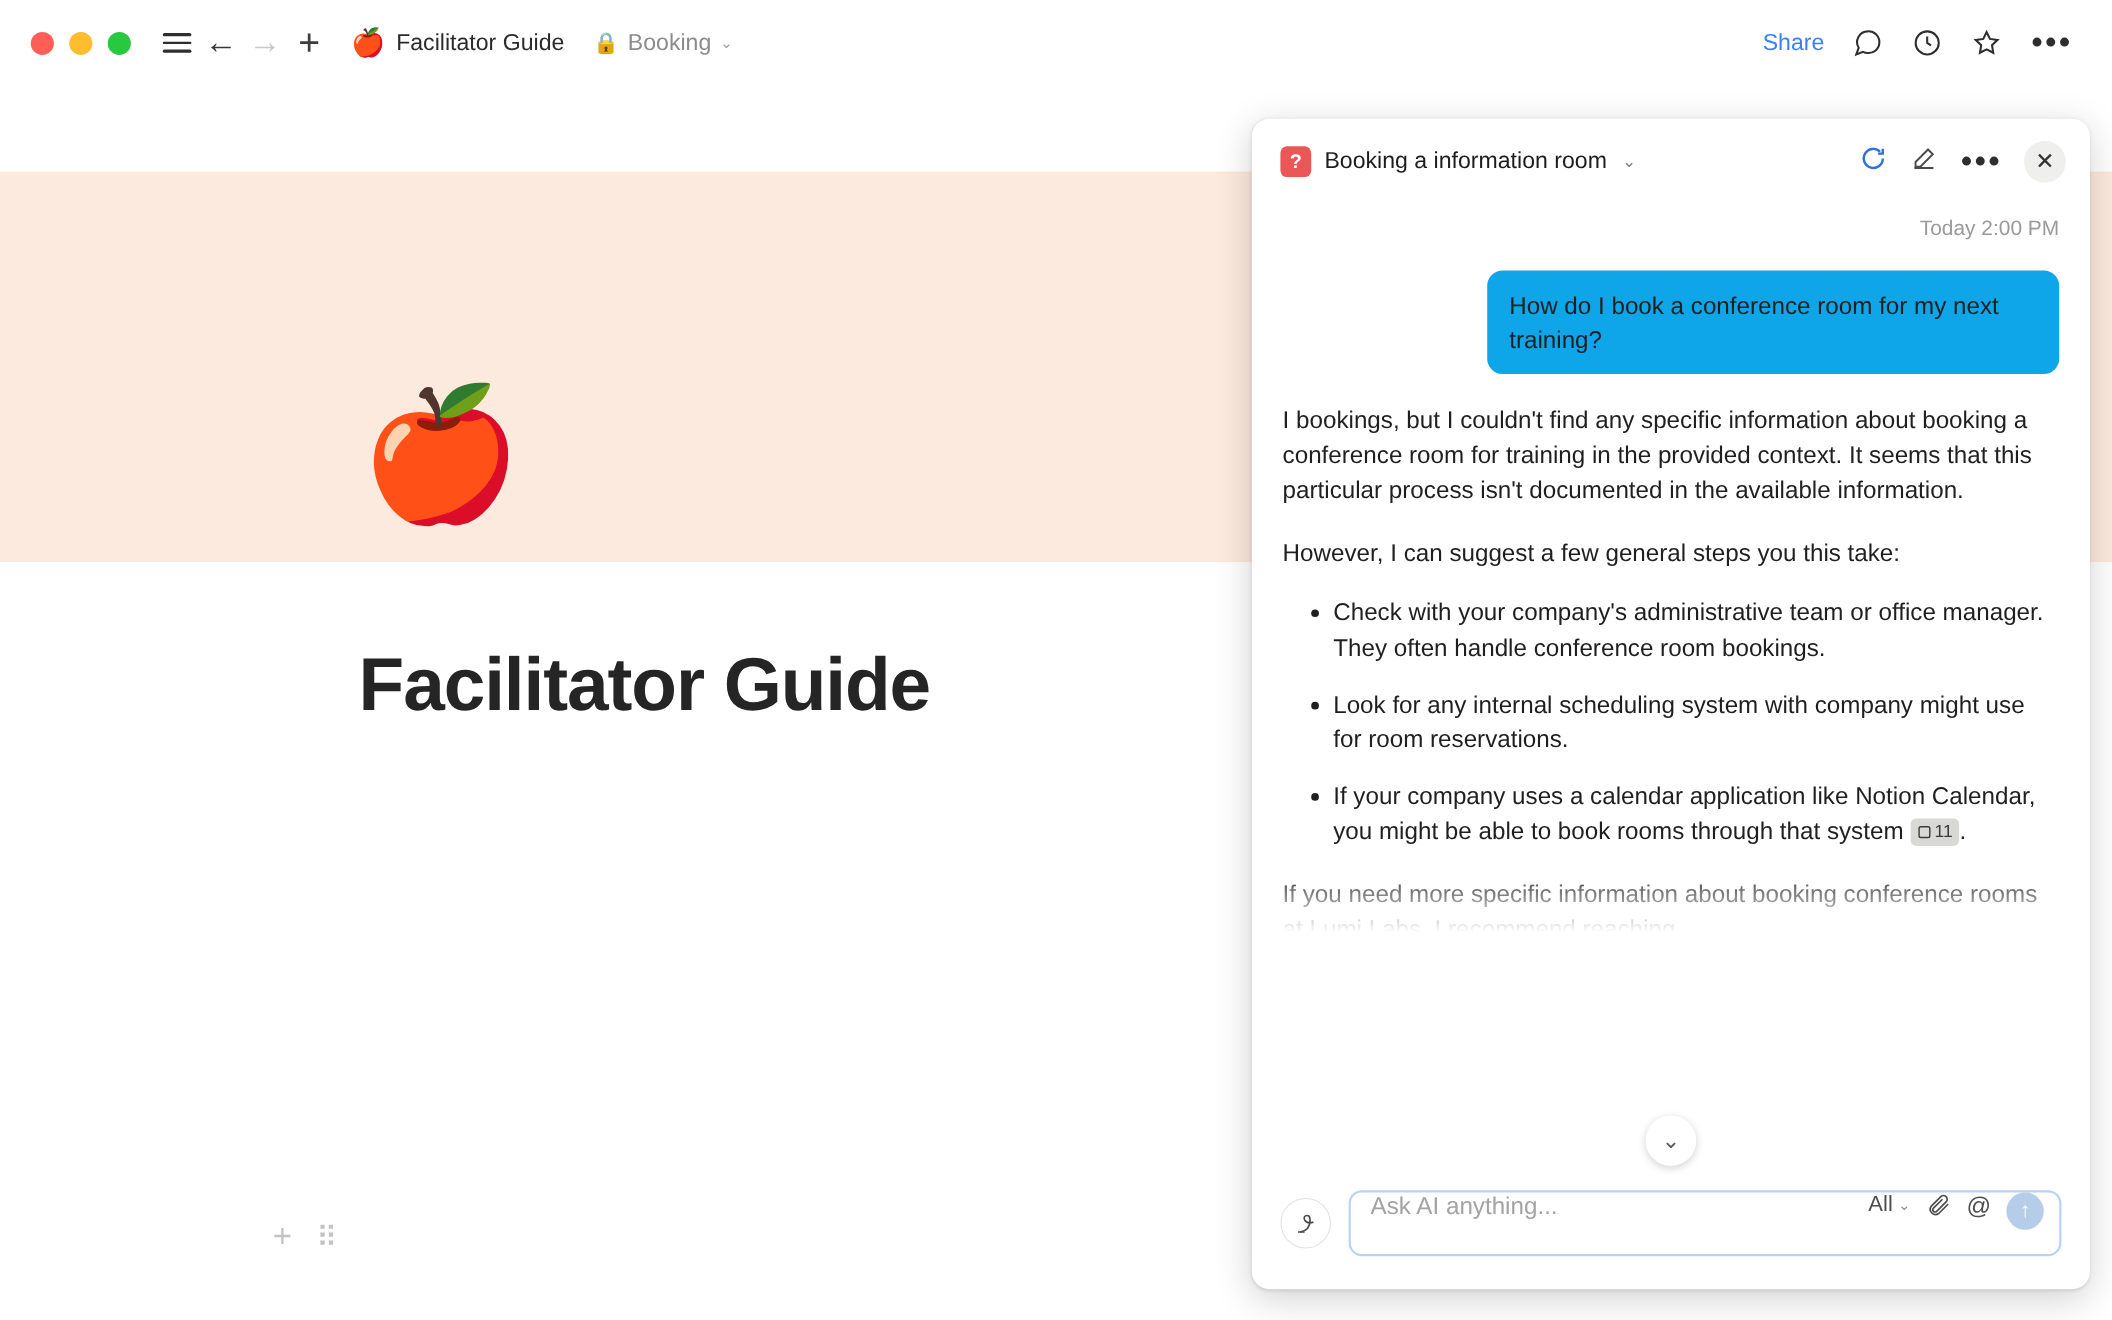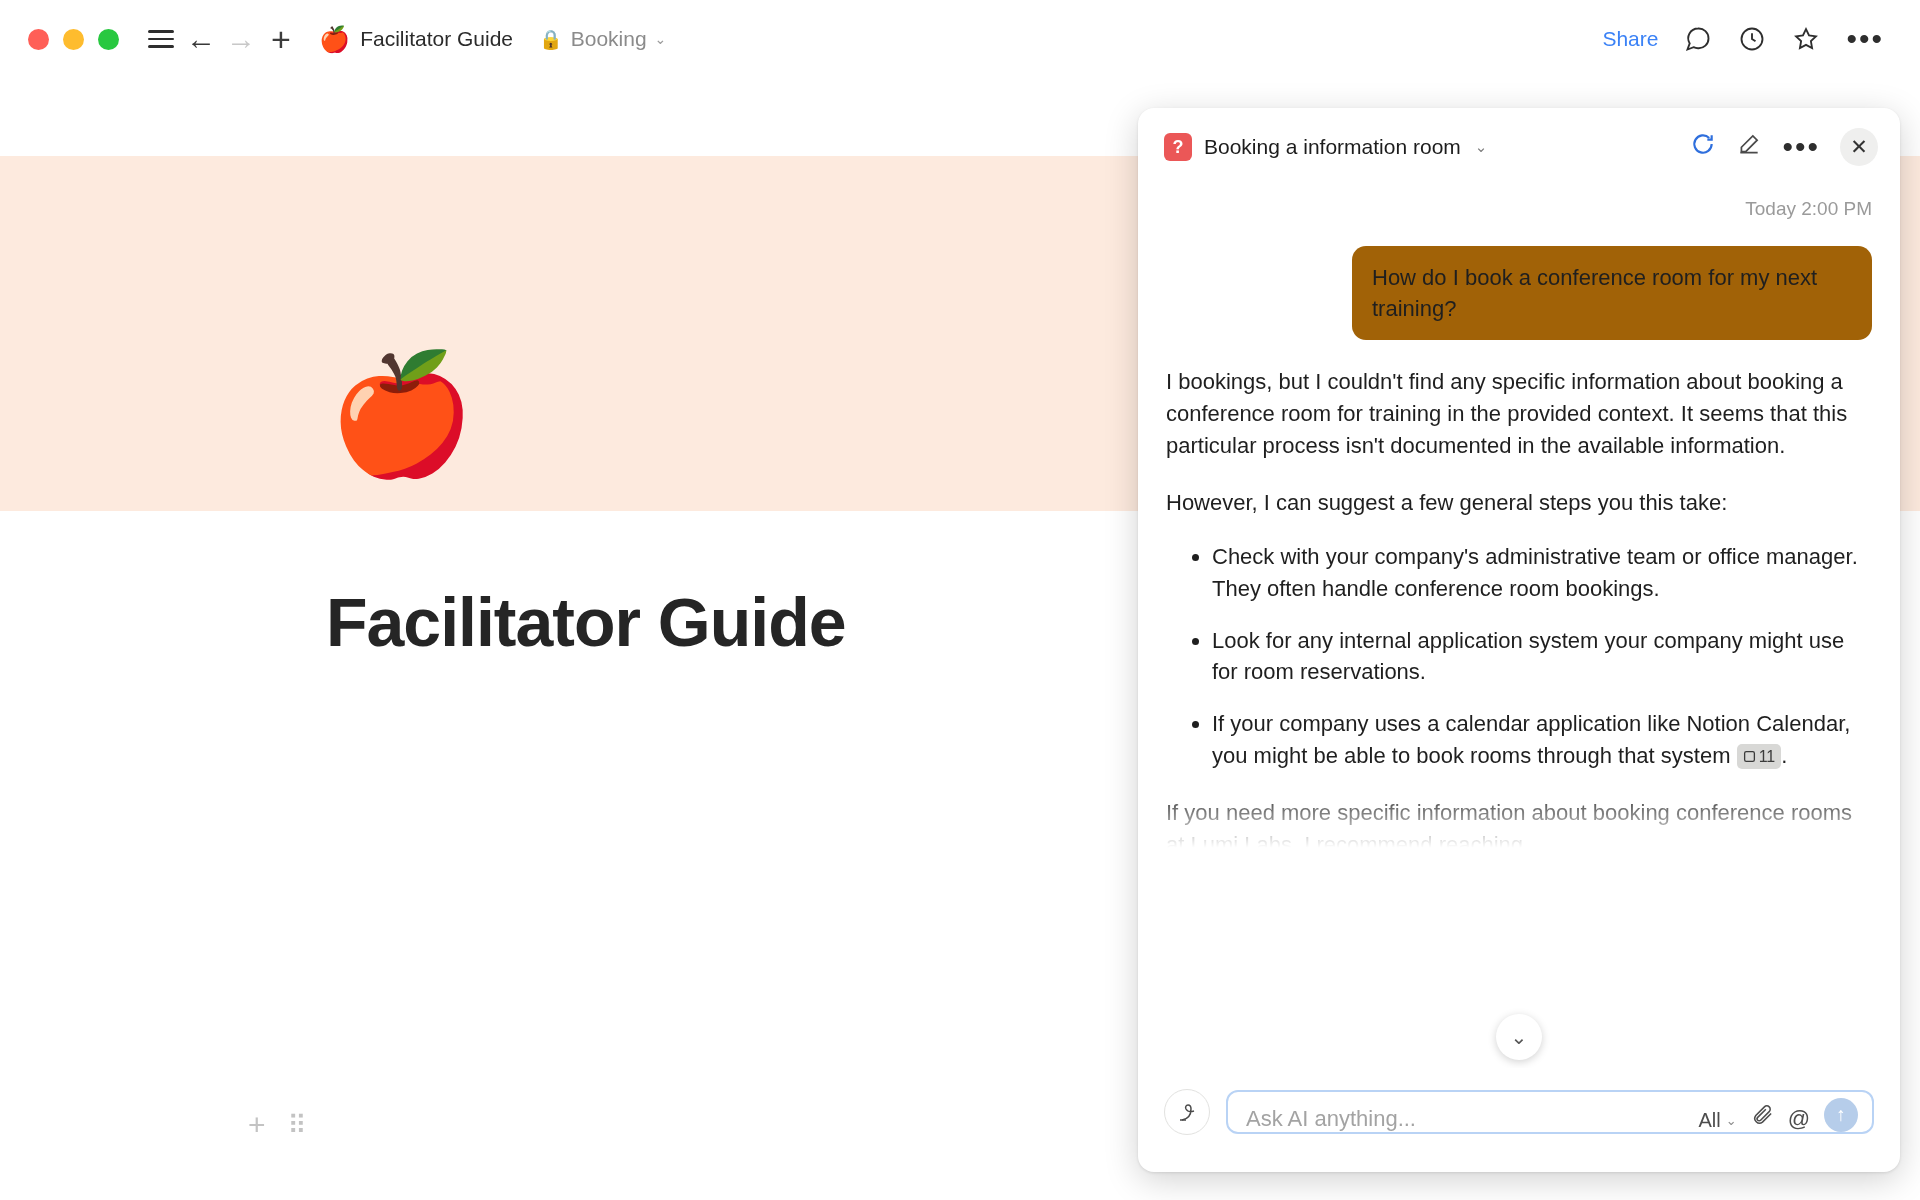--- a/index.html
+++ b/index.html
@@ -121,21 +121,21 @@
     flex: 1 1 auto; position: relative;
     padding: 0 28px 0 28px;
     overflow: hidden;
   }
   .timestamp {
     text-align: right; color: #9a9a9a; font-size: 19px;
     margin: 12px 0 26px;
   }
   .user-msg {
     margin-left: auto; width: 520px;
-    background: #a16207; border-radius: 14px;
+    background: #0ea5e9; border-radius: 14px;
     padding: 16px 20px;
     font-size: 22px; line-height: 1.42; color: #1f1f1f;
   }
   .ai-text {
     font-size: 22px; line-height: 1.44; color: #1f1f1f;
     margin-top: 26px;
   }
   .ai-list { margin-top: 22px; padding-left: 46px; }
   .ai-list li {
     font-size: 22px; line-height: 1.44; color: #1f1f1f;
@@ -168,24 +168,24 @@
     padding: 0 26px 16px 26px;
   }
   .wand-btn {
     width: 46px; height: 46px; border-radius: 50%;
     border: 1px solid #e2e2e0; background: #fff;
     display: flex; align-items: center; justify-content: center;
     color: #4a4a4a; font-size: 22px;
     flex: 0 0 auto;
   }
   .composer {
-    flex: 1 1 auto; height: 44px;
+    flex: 1 1 auto; height: 60px;
     border: 2px solid #b9d3f5; border-radius: 12px;
     background: #fff;
-    display: flex; align-items: flex-end; padding: 0 14px 0 18px; gap: 14px;
+    display: flex; align-items: flex-start; padding: 0 14px 0 18px; gap: 14px;
   }
   .composer-input {
     flex: 1 1 auto; border: none; outline: none;
     font-size: 22px; color: #1f1f1f; font-family: inherit;
     background: transparent;
   }
   .composer-input::placeholder { color: #a3a3a3; }
   .scope { display: flex; align-items: center; gap: 5px; color: #4d4d4d; font-size: 20px; }
   .scope-caret { font-size: 13px; color: #8a8a8a; }
   .clip, .at { color: #4d4d4d; font-size: 22px; }
@@ -288,21 +288,21 @@
     <div class="timestamp">Today 2:00 PM</div>
 
     <div class="user-msg">How do I book a conference room for my next training?</div>
 
     <div class="ai-text">I bookings, but I couldn't find any specific information about booking a conference room for training in the provided context. It seems that this particular process isn't documented in the available information.</div>
 
     <div class="ai-text">However, I can suggest a few general steps you this take:</div>
 
     <ul class="ai-list">
       <li>Check with your company's administrative team or office manager. They often handle conference room bookings.</li>
-      <li>Look for any internal application system your company might use for room reservations.</li>
+      <li>Look for any internal scheduling system with company might use for room reservations.</li>
       <li>
         <span>If your company uses a calendar application like Notion Calendar, you might be able to book rooms through that system</span>
         <span class="cite">
           <svg width="13" height="13" viewBox="0 0 24 24" fill="none" stroke="currentColor" stroke-width="2.4">
             <rect x="3" y="3" width="18" height="18" rx="3"></rect>
           </svg>
           <span>11</span>
         </span><span>.</span>
       </li>
     </ul>

